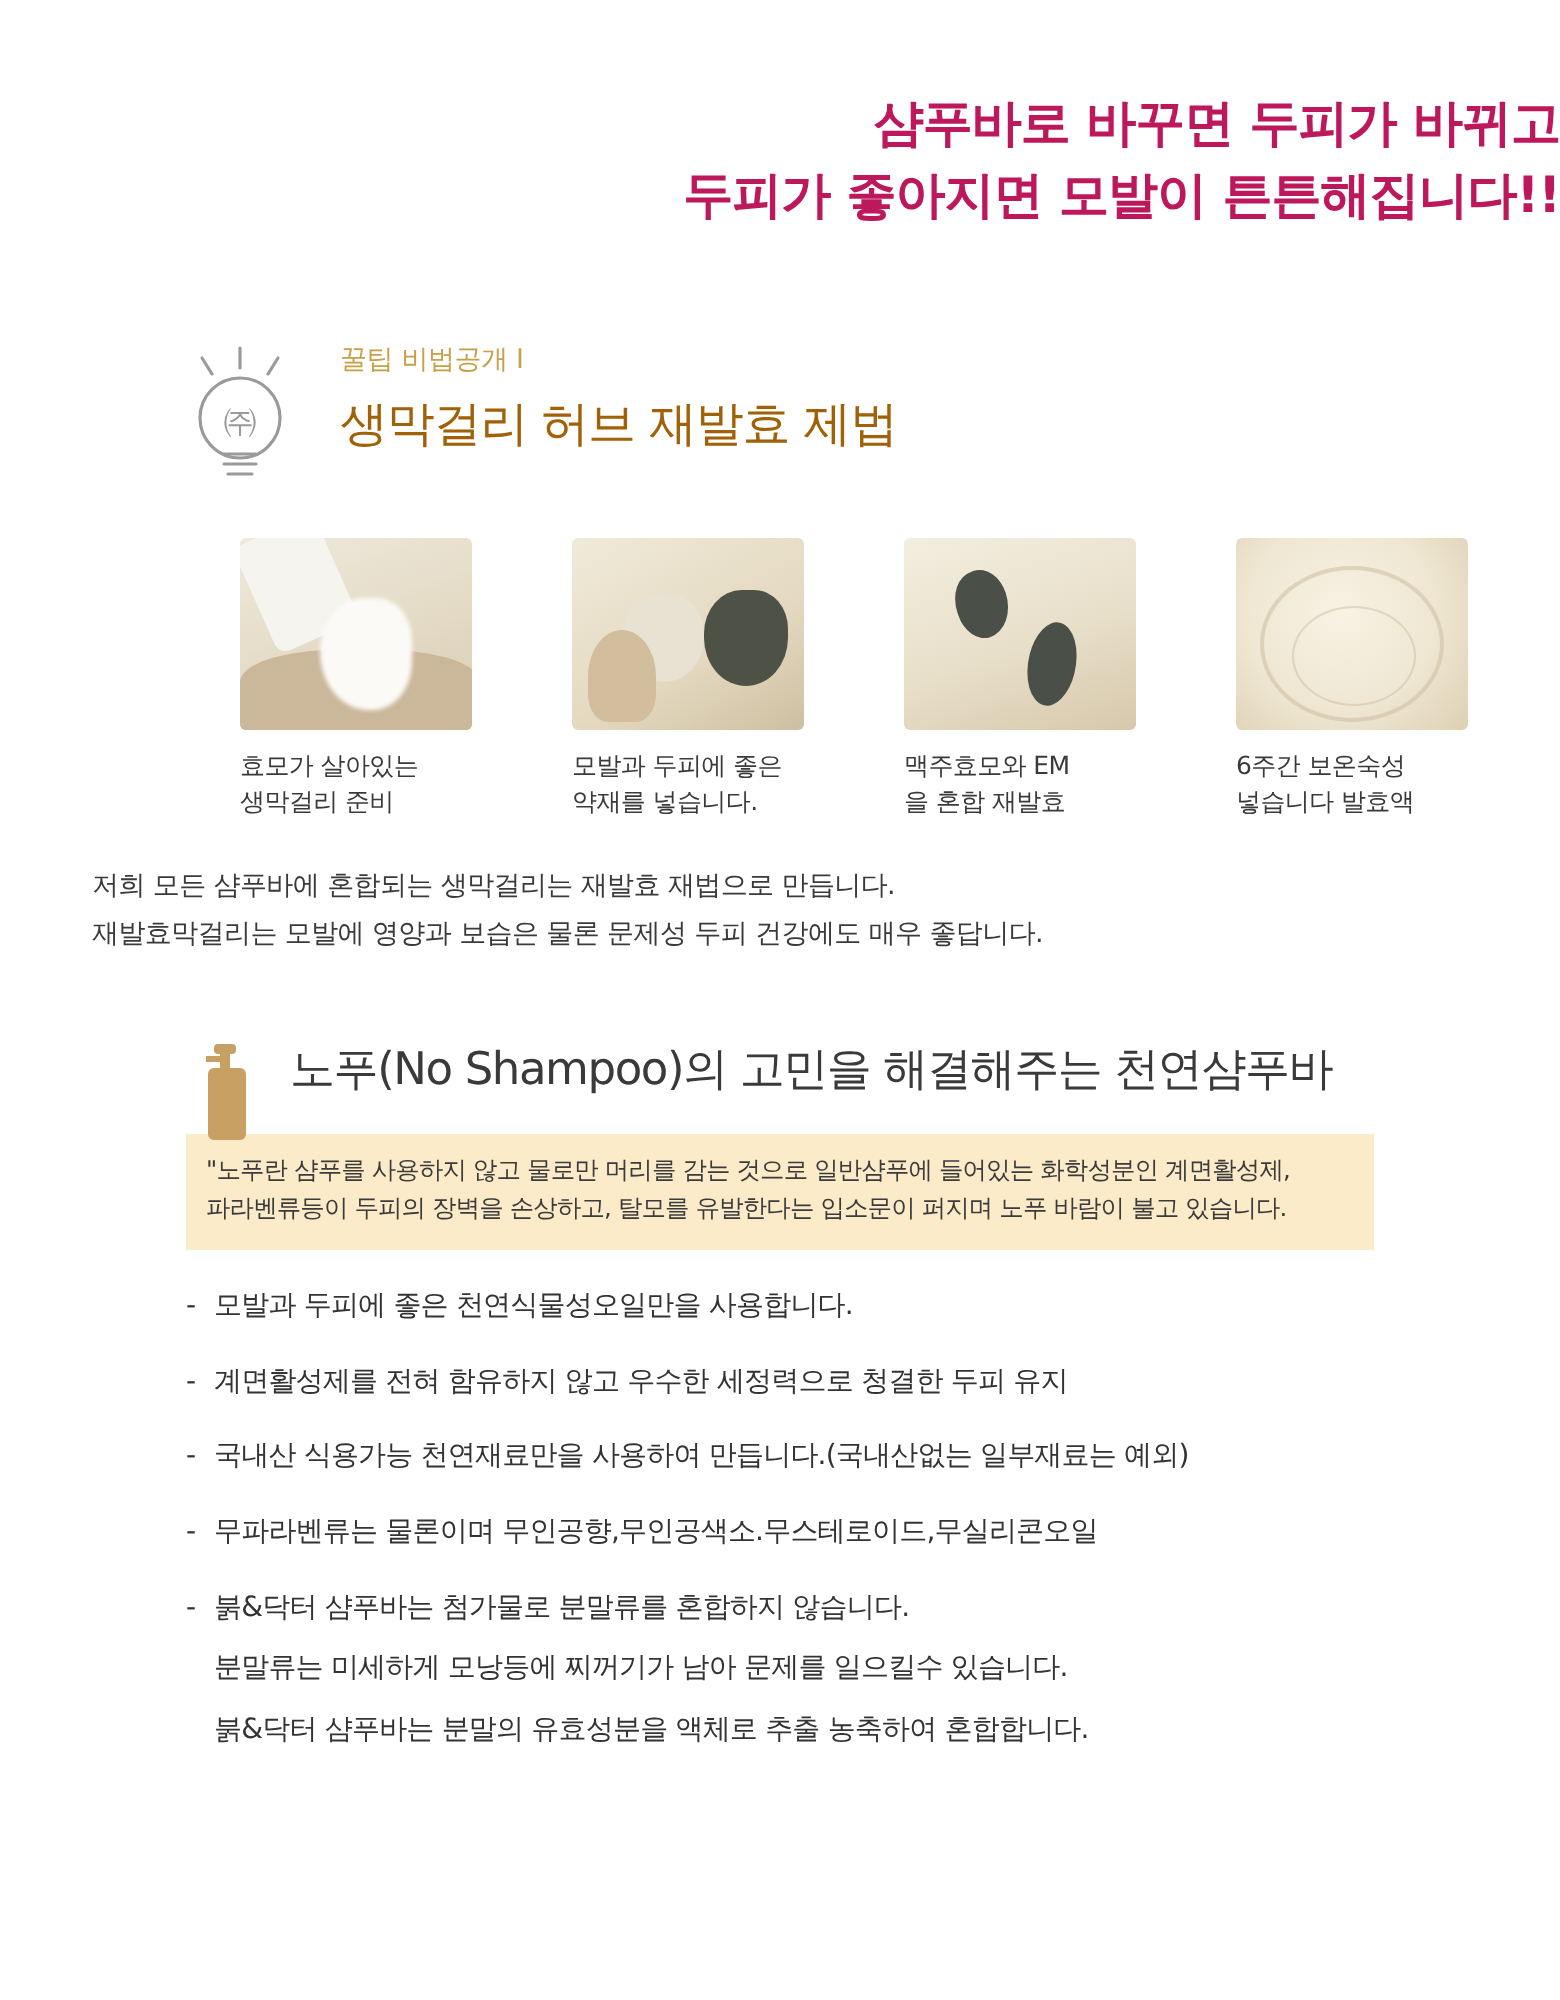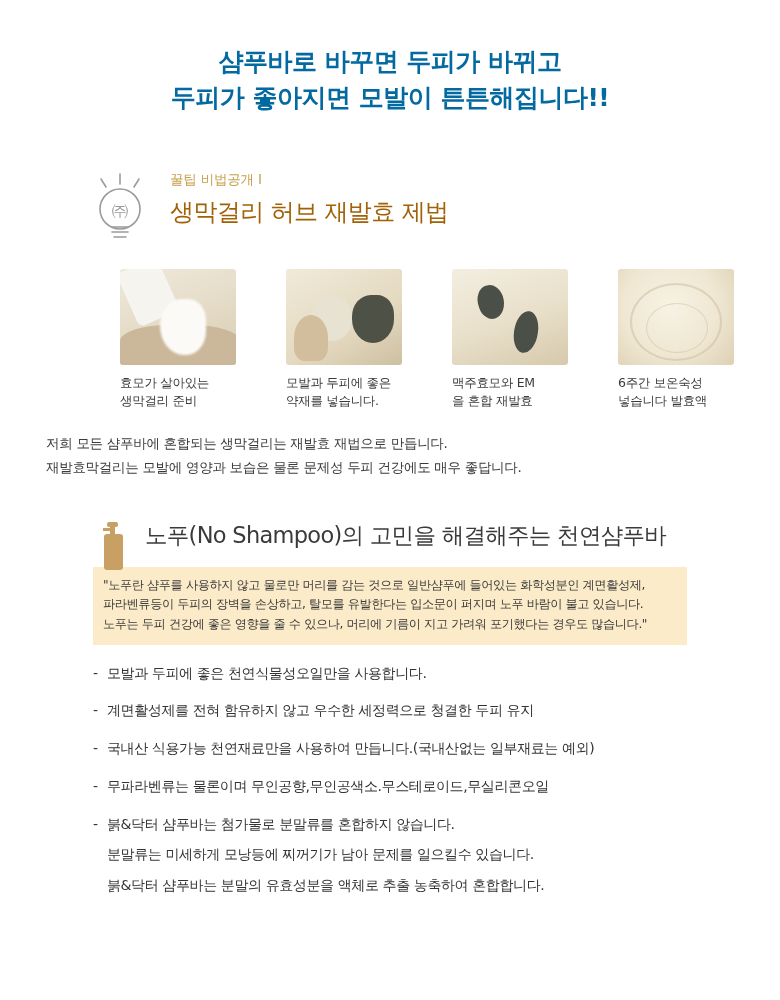--- a/index.html
+++ b/index.html
@@ -14,26 +14,26 @@
     position: relative;
     overflow: hidden;
   }
   .page {
     width: 780px; height: 1000px;
     position: relative;
   }
 
   
   .headline {
-    text-align: center;
+    text-align: right;
     margin-top: 44px;
     line-height: 1.42;
     font-size: 25px;
     font-weight: bold;
-    color: #0369a1;
+    color: #be185d;
     letter-spacing: -0.5px;
   }
   .headline .l2 { display: block; }
 
   
   .sec1 {
     margin-top: 56px;
     padding-left: 92px;
     position: relative;
     height: 90px;
@@ -291,21 +291,20 @@
         <path d="M14 10 h-7 v3 h7 z" fill="#c9a063"></path>
         <rect x="11" y="4" width="11" height="5" rx="2" fill="#c9a063"></rect>
       </svg>
     </span>
     <div class="sec2-title">노푸(No Shampoo)의 고민을 해결해주는 천연샴푸바</div>
   </div>
 
   <div class="quote">
     <span>"노푸란 샴푸를 사용하지 않고 물로만 머리를 감는 것으로 일반샴푸에 들어있는 화학성분인 계면활성제,</span><br>
     <span>파라벤류등이  두피의 장벽을 손상하고, 탈모를 유발한다는 입소문이 퍼지며 노푸 바람이 불고 있습니다.</span><br>
-    <span>노푸는 두피 건강에 좋은 영향을 줄 수 있으나, 머리에 기름이 지고 가려워 포기했다는 경우도 많습니다."</span>
   </div>
 
   <div class="bullets">
 
     <div class="bullet-row">
       <span class="dash">-</span>
       <span class="btext">모발과 두피에 좋은 천연식물성오일만을 사용합니다.</span>
     </div>
 
     <div class="bullet-row">

